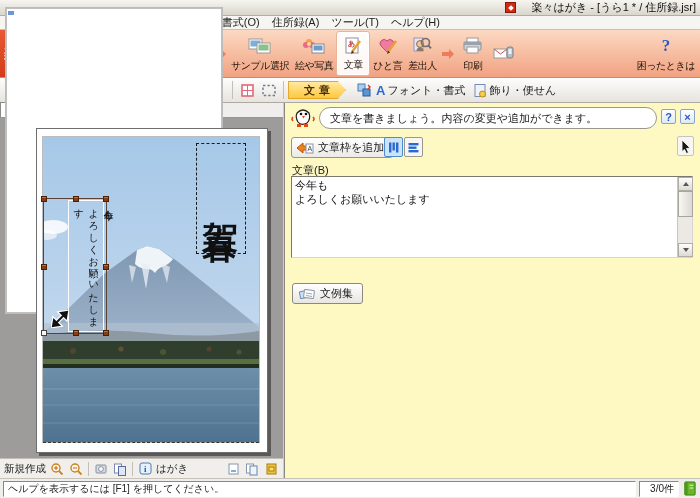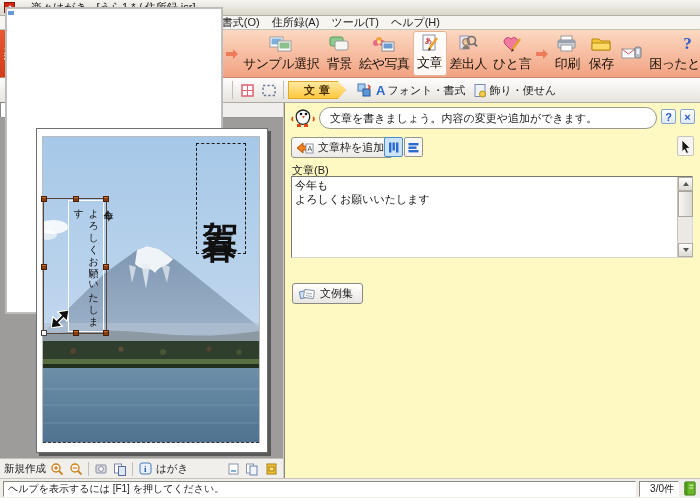--- a/index.html
+++ b/index.html
@@ -4,21 +4,21 @@
 <style>
   * { box-sizing: border-box; margin: 0; padding: 0; }
   html,body { background:#888; }
   .app{
     position:relative; width:700px; height:498px; overflow:hidden;
     font-family:"Liberation Sans","DejaVu Sans",sans-serif; font-size:11px; color:#222;
     background:#f2f1ef;
   }
   
   .titlebar{height:16px; display:flex; align-items:center; gap:16px; padding:0 4px;
-    background:linear-gradient(#f6f5f0,#d9d6cc); border-bottom:1px solid #b2aea4;}
+    background:linear-gradient(#f6f5f0,#d9d6cc); border-bottom:1px solid #b2aea4;justify-content:flex-end;}
   .appicon{width:11px;height:11px;background:#d42814;border:1px solid #8c1408;display:inline-block;position:relative;}
   .appicon::after{content:"";position:absolute;left:3px;top:3px;width:4px;height:4px;background:#fff;transform:rotate(45deg);}
   .titletext{font-size:11px;color:#111;}
   
   .menubar{height:14px; display:flex; align-items:center; gap:2px; padding:0 4px;
     background:#f7f5f1; border-bottom:1px solid #c6c2ba; font-size:11px;}
   .menuitem{padding:0 5px; line-height:13px; cursor:default;}
   
   .toolbar-main{height:48px; display:flex; background:linear-gradient(#fcd9c2,#f1a282); border-bottom:1px solid #d08868;}
   .tb-red{width:164px; flex:0 0 164px; display:flex; align-items:center; gap:4px; padding:0 4px;
@@ -30,21 +30,21 @@
   .facestack{display:flex;flex-direction:column;gap:2px;}
   .facebtn{width:48px;height:19px;border-radius:3px;display:flex;align-items:center;gap:3px;padding:0 4px;font-size:10px;font-weight:bold;}
   .facebtn.front{background:linear-gradient(#ef6a40,#dd4a22);border:1px solid #ffd0b8;color:#fff;}
   .facebtn.back{background:linear-gradient(#fdf2ea,#f6d6c4);border:1px solid #fff;color:#8c2808;}
   .minicard{width:10px;height:9px;background:#fff;border:1px solid #c0c0c0;position:relative;flex:0 0 10px;}
   .minicard.red::after{content:"";position:absolute;left:1px;top:1px;width:6px;height:2px;background:#e04020;}
   .minicard.photo::after{content:"";position:absolute;left:1px;top:2px;width:6px;height:4px;background:#6898d8;}
   .tb-light{flex:1; display:flex; align-items:stretch; padding:1px 2px 1px 4px;}
   .tbtn{display:flex;flex-direction:column;align-items:center;justify-content:flex-end;padding:2px 3px 3px;gap:1px;min-width:34px;}
   .tbtn .ticon{height:24px;display:flex;align-items:center;justify-content:center;}
-  .tbtn .tlabel{font-size:13px;color:#1a1208;white-space:nowrap;letter-spacing:-0.5px;}
+  .tbtn .tlabel{font-size:10px;color:#1a1208;white-space:nowrap;letter-spacing:-0.5px;}
   .tbtn.selected{background:rgba(255,255,255,.92);border:1px solid #e8b498;border-radius:3px;box-shadow:0 0 0 1px #fff inset;}
   .flowarrow{align-self:center;margin:0 1px;display:flex;align-items:center;}
   
   .toolbar-edit{height:25px;display:flex;align-items:center;gap:2px;padding:0 4px;
     background:linear-gradient(#fdfdfc,#e7e4df); border-bottom:1px solid #aeaaa2;}
   .ebtn{width:20px;height:20px;display:flex;align-items:center;justify-content:center;border-radius:2px;}
   .esep{width:1px;height:18px;background:#c3bfb7;margin:0 2px;}
   .modetab{height:18px;width:58px;display:flex;align-items:center;justify-content:center;
     background:linear-gradient(#ffe9a2,#ffc83e);border:1px solid #e2aa28;
     clip-path:polygon(0 0,86% 0,100% 50%,86% 100%,0 100%);
@@ -189,29 +189,20 @@
               <rect x="1" y="3" width="13" height="10" fill="#fff" stroke="#999"></rect>
               <rect x="2.5" y="4.5" width="10" height="6" fill="#7ab0dd"></rect>
               <rect x="9" y="7" width="13" height="10" fill="#fff" stroke="#999"></rect>
               <rect x="10.5" y="8.5" width="10" height="6" fill="#8cc08a"></rect>
             </svg>
         </span>
         <span class="tlabel">サンプル選択</span>
       </div>
       <div class="tbtn">
         <span class="ticon">
-          <svg width="22" height="18" viewBox="0 0 22 18">
-              <rect x="2" y="2" width="13" height="9" rx="2" fill="#8ecb8e" stroke="#5a9a5a"></rect>
-              <rect x="7" y="6" width="13" height="9" rx="2" fill="#f6f6f4" stroke="#9a9a9a"></rect>
-            </svg>
-        </span>
-        <span class="tlabel">背景</span>
-      </div>
-      <div class="tbtn">
-        <span class="ticon">
           <svg width="24" height="20" viewBox="0 0 24 20">
               <circle cx="7" cy="6" r="3" fill="#f5a23c"></circle>
               <circle cx="4" cy="9" r="3" fill="#e86a8a"></circle>
               <circle cx="10" cy="9" r="3" fill="#e86a8a"></circle>
               <circle cx="7" cy="8" r="2" fill="#fbe27a"></circle>
               <rect x="10" y="8" width="12" height="9" fill="#fff" stroke="#888"></rect>
               <rect x="11.5" y="9.5" width="9" height="5" fill="#6a9ad0"></rect>
             </svg>
         </span>
         <span class="tlabel">絵や写真</span>
@@ -223,63 +214,54 @@
               <text x="5" y="10" font-size="7" fill="#c03030" font-weight="bold">あ</text>
               <line x1="9" y1="16" x2="17" y2="5" stroke="#e8a030" stroke-width="2.4"></line>
               <polygon points="8,18 9,14.5 11,16.5" fill="#4a3010"></polygon>
             </svg>
         </span>
         <span class="tlabel">文章</span>
       </div>
       <div class="tbtn">
         <span class="ticon">
           <svg width="22" height="20" viewBox="0 0 22 20">
+              <path d="M10 16 4 10a3.8 3.8 0 0 1 6-5 3.8 3.8 0 0 1 6 5z" fill="#f07aa0" stroke="#c04a70"></path>
+              <line x1="11" y1="16" x2="19" y2="5" stroke="#e8a030" stroke-width="2.4"></line>
+              <polygon points="10,18 11,14.5 13,16.5" fill="#4a3010"></polygon>
+            </svg>
+        </span>
+        <span class="tlabel">ひと言</span>
+      </div>
+      <div class="tbtn">
+        <span class="ticon">
+          <svg width="22" height="20" viewBox="0 0 22 20">
               <rect x="3" y="2" width="9" height="13" fill="#e8e4f4" stroke="#9a94b0"></rect>
               <circle cx="9" cy="8" r="3.4" fill="#f0c8a0" stroke="#8a6a4a"></circle>
               <path d="M5.5 15c0-2.4 1.6-3.8 3.5-3.8s3.5 1.4 3.5 3.8z" fill="#8a7a6a"></path>
               <circle cx="14.5" cy="6.5" r="4" fill="none" stroke="#707070" stroke-width="1.6"></circle>
               <line x1="17.2" y1="9.4" x2="20" y2="12.4" stroke="#707070" stroke-width="2"></line>
             </svg>
         </span>
         <span class="tlabel">差出人</span>
       </div>
-      <div class="tbtn">
-        <span class="ticon">
-          <svg width="22" height="20" viewBox="0 0 22 20">
-              <path d="M10 16 4 10a3.8 3.8 0 0 1 6-5 3.8 3.8 0 0 1 6 5z" fill="#f07aa0" stroke="#c04a70"></path>
-              <line x1="11" y1="16" x2="19" y2="5" stroke="#e8a030" stroke-width="2.4"></line>
-              <polygon points="10,18 11,14.5 13,16.5" fill="#4a3010"></polygon>
-            </svg>
-        </span>
-        <span class="tlabel">ひと言</span>
-      </div>
       <span class="flowarrow">
         <svg width="14" height="12" viewBox="0 0 14 12">
             <polygon points="1,4 8,4 8,1 13,6 8,11 8,8 1,8" fill="#ee7b5a"></polygon>
           </svg>
       </span>
       <div class="tbtn">
         <span class="ticon">
           <svg width="24" height="20" viewBox="0 0 24 20">
               <rect x="6" y="2" width="11" height="5" fill="#fff" stroke="#999"></rect>
               <rect x="3" y="6" width="17" height="8" rx="1" fill="#cfd4da" stroke="#8a9098"></rect>
               <rect x="3" y="6" width="17" height="3" fill="#9aa2ac"></rect>
               <rect x="6" y="11" width="11" height="6" fill="#fff" stroke="#999"></rect>
             </svg>
         </span>
         <span class="tlabel">印刷</span>
-      </div>
-      <div class="tbtn">
-        <span class="ticon">
-          <svg width="24" height="20" viewBox="0 0 24 20">
-              <path d="M3 5h7l2 2h9v9H3z" fill="#f4c438" stroke="#b88a10"></path>
-              <path d="M3 9h18v7H3z" fill="#fbdb66" stroke="#b88a10"></path>
-            </svg>
-        </span>
-        <span class="tlabel">保存</span>
       </div>
       <div class="tbtn" style="justify-content:center;min-width:26px;">
         <span class="ticon">
           <svg width="22" height="16" viewBox="0 0 22 16">
               <rect x="1" y="4" width="13" height="9" fill="#fff" stroke="#999"></rect>
               <path d="M1 4l6.5 5L14 4" fill="none" stroke="#c05050"></path>
               <rect x="14" y="2" width="6" height="11" rx="2" fill="#b8bec6" stroke="#788088"></rect>
               <rect x="15.5" y="4" width="3" height="5" fill="#e8f0f8"></rect>
             </svg>
         </span>

